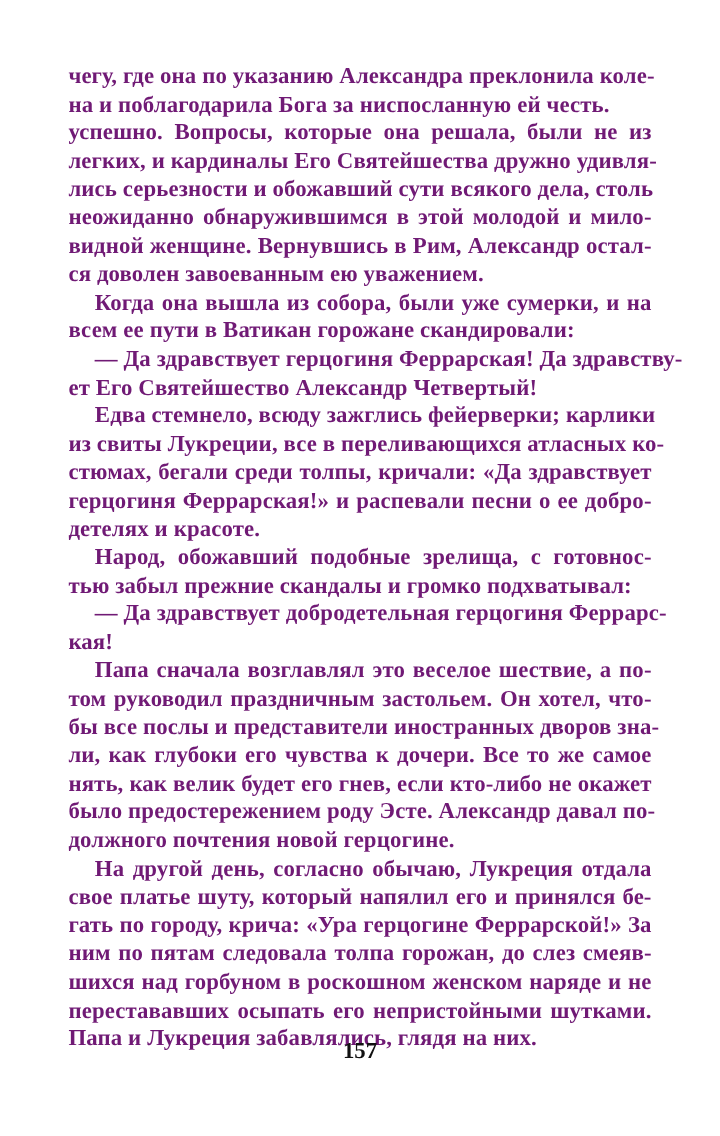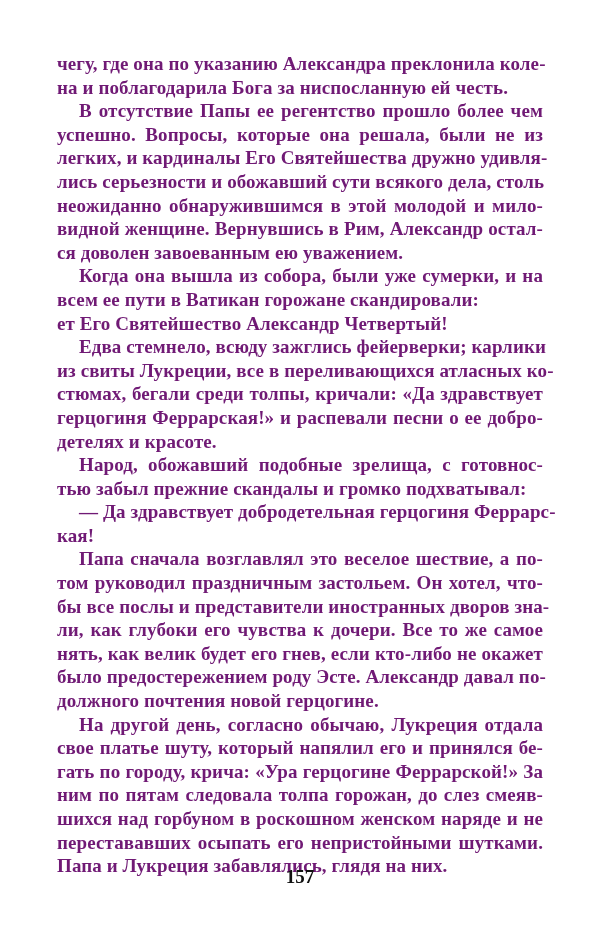--- a/index.html
+++ b/index.html
@@ -54,35 +54,35 @@
 <body>
 
 <div class="page">
 
   <div>
     <span class="line">чегу, где она по указанию Александра преклонила коле-</span>
     <span class="line last">на и поблагодарила Бога за ниспосланную ей честь.</span>
   </div>
 
   <div>
-    <span class="line indent">В отсутствие Папы ее регентство прошло более чем</span>
     <span class="line">успешно. Вопросы, которые она решала, были не из</span>
     <span class="line">легких, и кардиналы Его Святейшества дружно удивля-</span>
     <span class="line">лись серьезности и обожавший сути всякого дела, столь</span>
     <span class="line">неожиданно обнаружившимся в этой молодой и мило-</span>
     <span class="line">видной женщине. Вернувшись в Рим, Александр остал-</span>
     <span class="line last">ся доволен завоеванным ею уважением.</span>
   </div>
 
   <div>
     <span class="line indent">Когда она вышла из собора, были уже сумерки, и на</span>
     <span class="line last">всем ее пути в Ватикан горожане скандировали:</span>
   </div>
 
   <div>
+    <span class="line indent">— Да здравствует герцогиня Феррарская! Да здравству-</span>
     <span class="line last">ет Его Святейшество Александр Четвертый!</span>
   </div>
 
   <div>
     <span class="line indent">Едва стемнело, всюду зажглись фейерверки; карлики</span>
     <span class="line">из свиты Лукреции, все в переливающихся атласных ко-</span>
     <span class="line">стюмах, бегали среди толпы, кричали: «Да здравствует</span>
     <span class="line">герцогиня Феррарская!» и распевали песни о ее добро-</span>
     <span class="line last">детелях и красоте.</span>
   </div>

